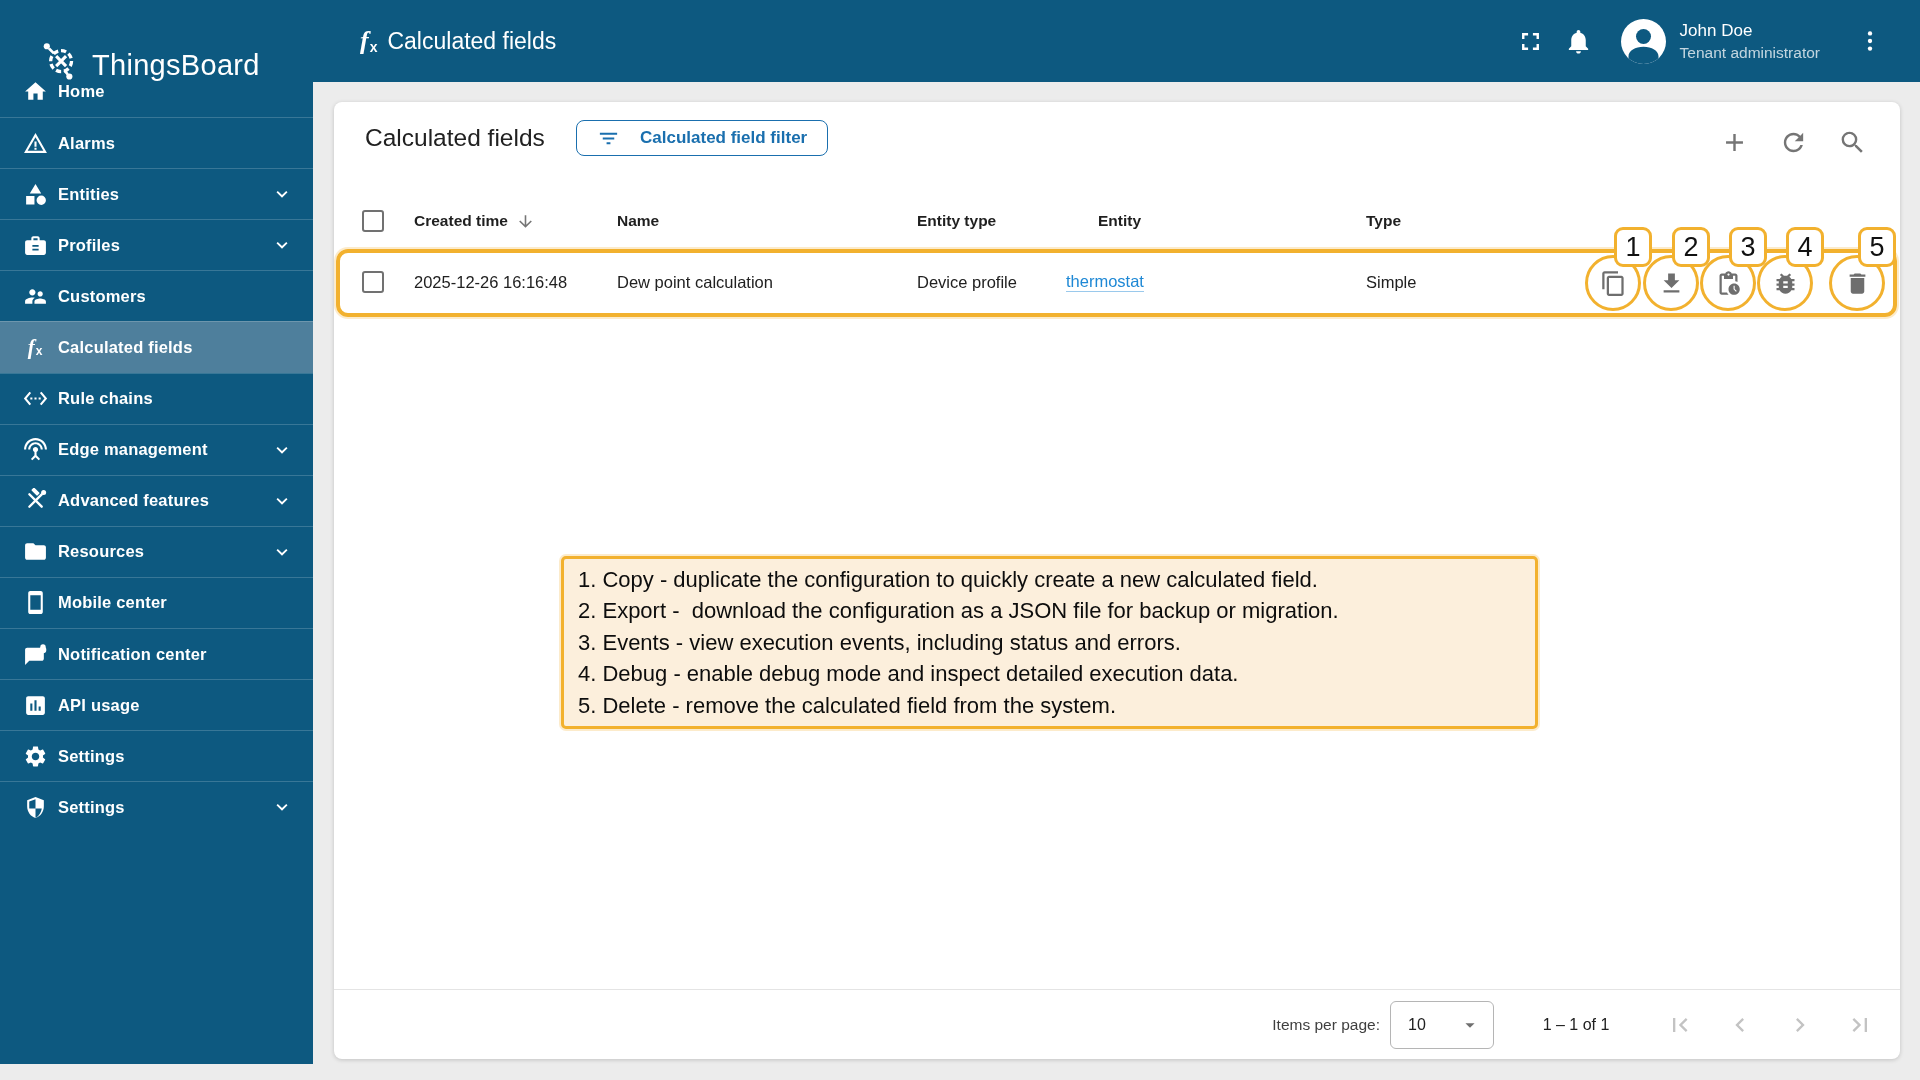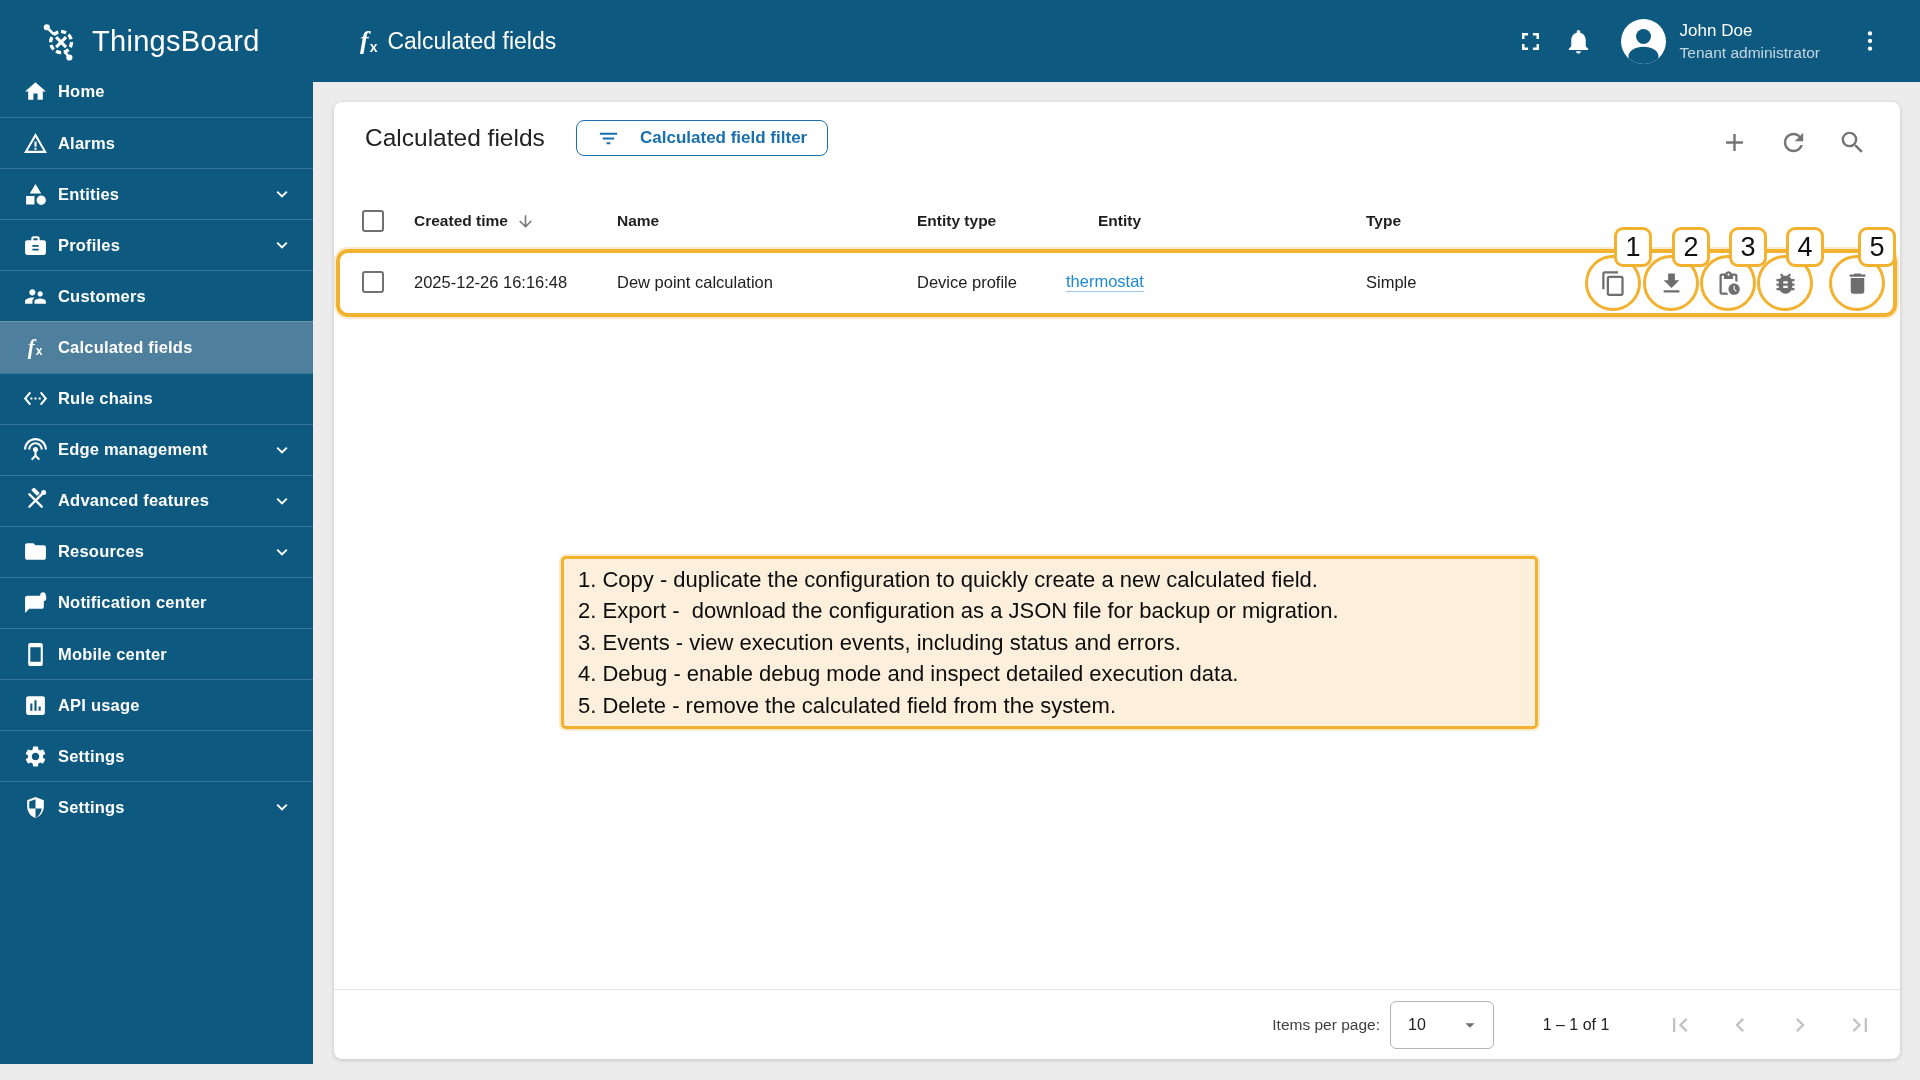--- a/index.html
+++ b/index.html
@@ -13,21 +13,21 @@
     --txt:#212121;
     --gray-ic:#6e6e6e;
     --disabled-ic:#c3c3c3;
   }
   *{box-sizing:border-box;margin:0;padding:0;}
   body{font-family:"Liberation Sans",sans-serif;background:#fff;}
   .app{position:relative;width:1920px;height:1080px;overflow:hidden;background:var(--pagebg);}
 
   
   .topbar{position:absolute;left:0;top:0;width:1920px;height:82px;background:var(--primary);color:#fff;z-index:5;}
-  .logo{position:absolute;left:38px;top:0;height:82px;display:flex;align-items:center;gap:10px;}
+  .logo{position:absolute;left:38px;top:0;height:82px;display:flex;align-items:flex-end;gap:10px;}
   .logo svg{width:44px;height:44px;}
   .logo-text{font-size:29px;font-weight:400;letter-spacing:.3px;}
   .page-heading{position:absolute;left:360px;top:0;height:82px;display:flex;align-items:center;gap:10px;font-size:23px;font-weight:400;}
   .fx-ic{display:inline-flex;align-items:baseline;line-height:1;}
   .fx-ic em{font-family:"Liberation Serif",serif;font-style:italic;font-weight:600;font-size:26px;}
   .fx-ic .fx-x{font-size:14px;font-weight:700;margin-left:1px;transform:translateY(3px);display:inline-block;}
   .topbar-right{position:absolute;right:26px;top:0;height:82px;display:flex;align-items:center;}
   .tb-icbtn{width:48px;height:48px;display:flex;align-items:center;justify-content:center;cursor:pointer;}
   .tb-icbtn svg{width:29px;height:29px;fill:#fff;}
   .avatar{width:45px;height:45px;margin-left:18px;margin-right:14px;}
@@ -259,35 +259,35 @@
         </span>
       <span class="nav-label">Resources</span>
       <span class="nav-chev"><svg viewBox="0 0 24 24">
             <path d="M7.4 8.6L12 13.2l4.6-4.6L18 10l-6 6-6-6z"></path>
           </svg></span>
     </div>
 
     <div class="nav-item">
       <span class="nav-ic">
           <svg viewBox="0 0 24 24">
+            <path d="M17 1.01L7 1c-1.1 0-2 .9-2 2v18c0 1.1.9 2 2 2h10c1.1 0 2-.9 2-2V3c0-1.1-.9-1.99-2-1.99zM17 19H7V5h10v14z"></path>
+          </svg>
+        </span>
+      <span class="nav-label">Mobile center</span>
+    </div>
+
+    <div class="nav-item">
+      <span class="nav-ic">
+          <svg viewBox="0 0 24 24">
             <path d="M18 5.5H4c-1.1 0-2 .9-2 2V22l4-4h12c1.1 0 2-.9 2-2V9.9a5 5 0 0 1-2-.6v4.2z"></path>
             <path d="M16 7.5c0 1.2.7 2.3 1.7 2.9.4.2.8.3 1.3.3a3.2 3.2 0 1 0-3-3.2z"></path>
             <circle cx="19.2" cy="4.8" r="2.6"></circle>
           </svg>
         </span>
       <span class="nav-label">Notification center</span>
-    </div>
-
-    <div class="nav-item">
-      <span class="nav-ic">
-          <svg viewBox="0 0 24 24">
-            <path d="M17 1.01L7 1c-1.1 0-2 .9-2 2v18c0 1.1.9 2 2 2h10c1.1 0 2-.9 2-2V3c0-1.1-.9-1.99-2-1.99zM17 19H7V5h10v14z"></path>
-          </svg>
-        </span>
-      <span class="nav-label">Mobile center</span>
     </div>
 
     <div class="nav-item">
       <span class="nav-ic">
           <svg viewBox="0 0 24 24">
             <path fill-rule="evenodd" d="M19 3H5c-1.1 0-2 .9-2 2v14c0 1.1.9 2 2 2h14c1.1 0 2-.9 2-2V5c0-1.1-.9-2-2-2zM9 17H7v-7h2v7zm4 0h-2V7h2v10zm4 0h-2v-4h2v4z"></path>
           </svg>
         </span>
       <span class="nav-label">API usage</span>
     </div>

